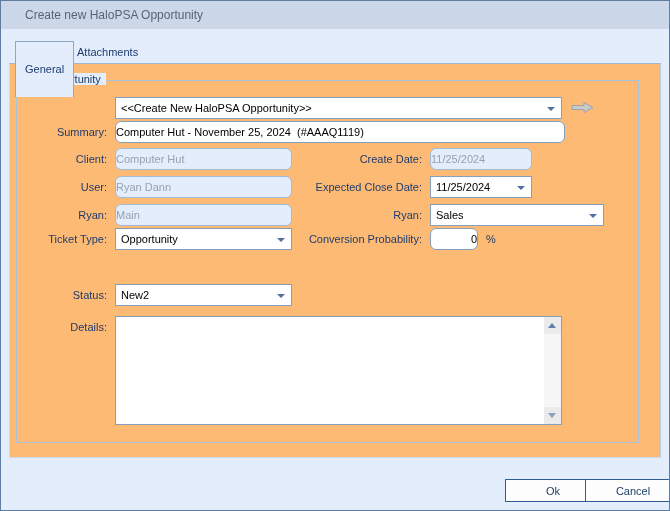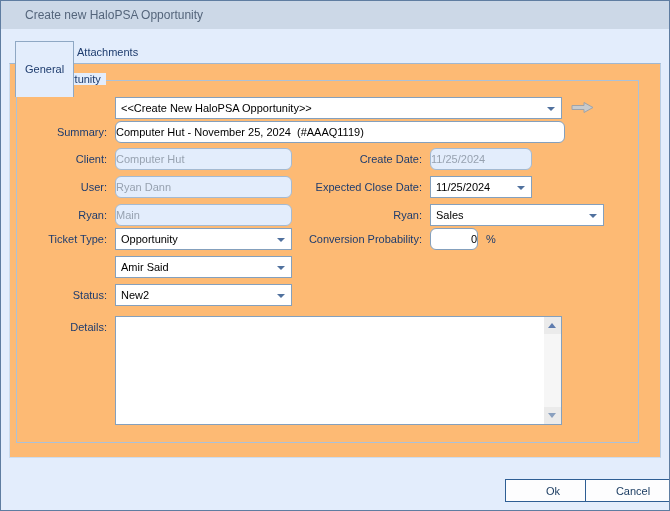--- a/index.html
+++ b/index.html
@@ -93,24 +93,20 @@
 
     <div class="lbl lbl-left" style="top:140px;">Ryan:</div>
     <input class="inp inp-disabled" style="left: 105px; top: 140px; width: 177px;" type="text" readonly="" value="Main">
 
     <div class="lbl lbl-left" style="top:164px;">Ticket Type:</div>
     <div class="combo" style="left:105px;top:164px;width:177px;">
       <span>Opportunity</span>
       <span class="caret"></span>
     </div>
 
-    <div class="combo" style="left:105px;top:192px;width:177px;">
-      <span>Amir Said</span>
-      <span class="caret"></span>
-    </div>
 
     <div class="lbl lbl-left" style="top:220px;">Status:</div>
     <div class="combo" style="left:105px;top:220px;width:177px;">
       <span>New2</span>
       <span class="caret"></span>
     </div>
 
     <div class="lbl lbl-left" style="top:252px;">Details:</div>
     <div class="txtbox" style="left:105px;top:252px;width:447px;">
       <textarea style=""></textarea>

